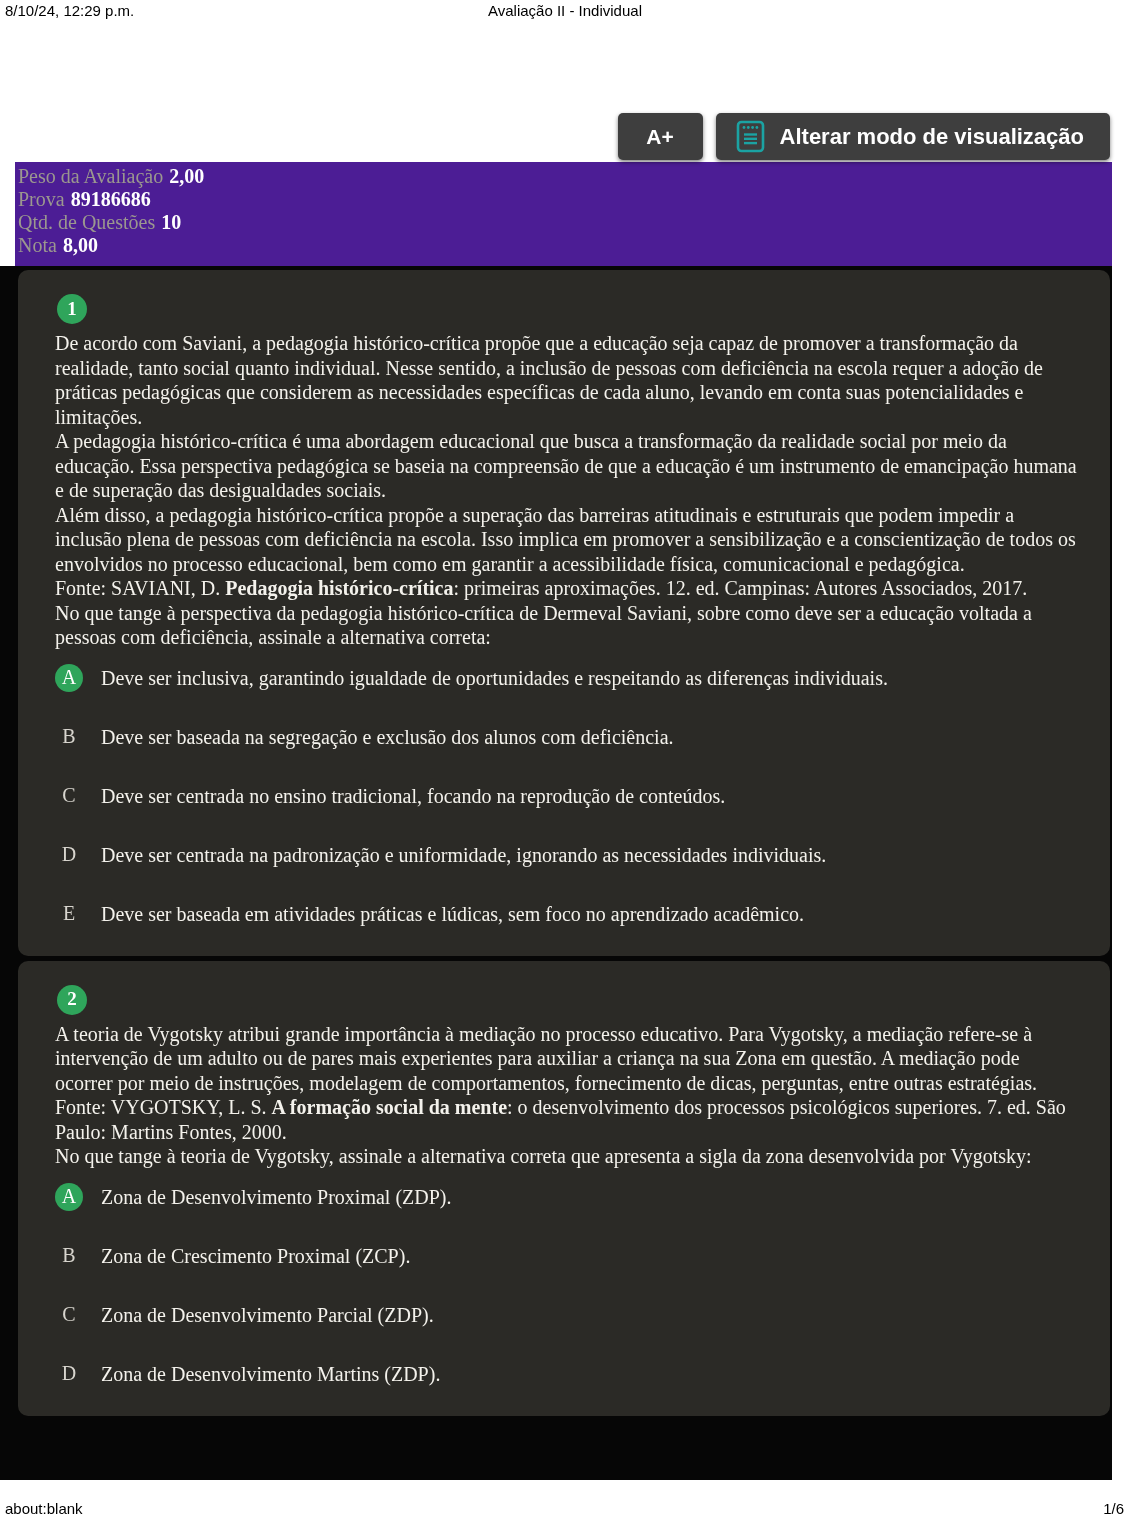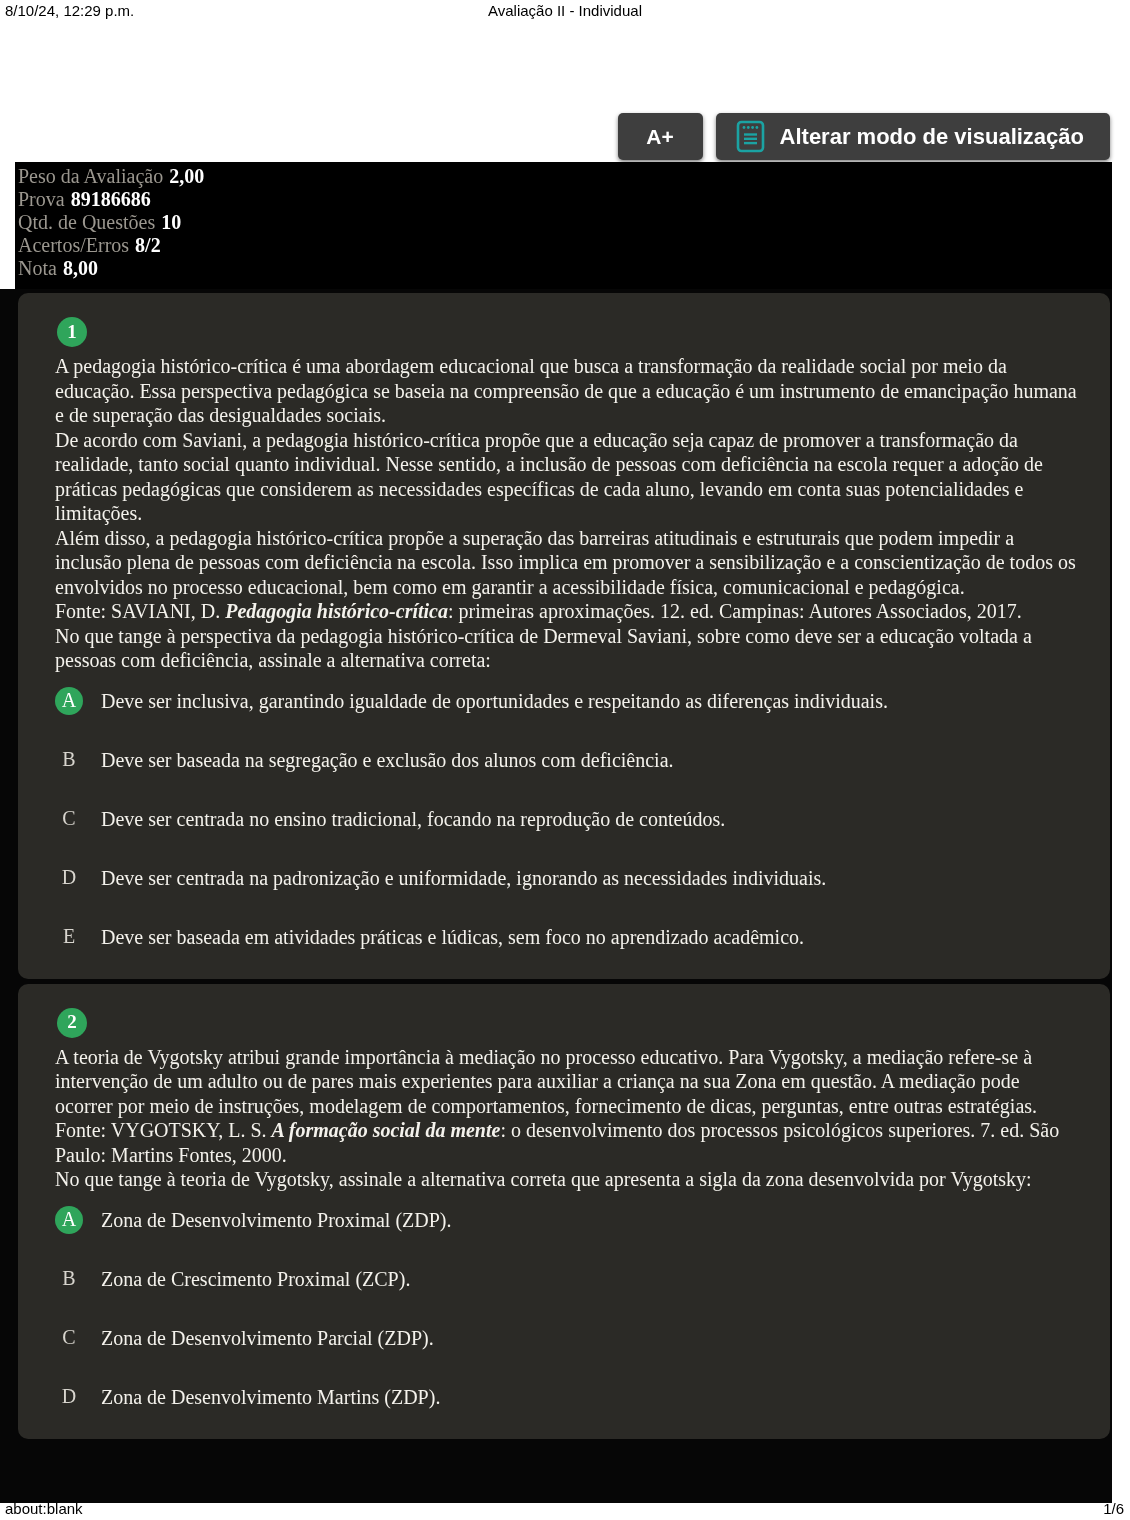--- a/index.html
+++ b/index.html
@@ -23,21 +23,21 @@
     display:flex; align-items:center; justify-content:center; cursor:pointer;
     font-family:"Liberation Sans", sans-serif; font-weight:bold;
     box-shadow:0 2px 4px rgba(0,0,0,.5);
   }
   .btn-fontsize { width:85px; font-size:21px; }
   .btn-viewmode { padding:0 26px 0 20px; gap:15px; font-size:22px; }
   .btn-viewmode svg { display:block; }
 
   
   .info-panel {
-    margin:2px 18px 0 15px; background:#000000;
+    margin:2px 18px 0 15px; background:#4c1d95;
     padding:3px 10px 9px 3px;
     font-family:"Liberation Serif", serif; font-size:20px; line-height:23px;
     color:#9b978f;
   }
   .info-row .value { color:#ffffff; font-weight:bold; margin-left:6px; }
 
   
   .questions-area {
     background:#060606; margin:0 18px 0 0; padding:4px 2px 0 18px;
     height:1214px; overflow:hidden; box-sizing:border-box;
@@ -47,21 +47,21 @@
     padding:24px 30px 28px 37px;
     color:#f4f2ec; font-family:"Liberation Serif", serif;
     font-size:20px; line-height:24.5px;
   }
   .q-badge {
     width:30px; height:30px; border-radius:50%; background:#2fa55b; color:#fff;
     display:flex; align-items:center; justify-content:center;
     font-size:19px; font-weight:bold; margin:0 0 7px 2px;
   }
   .q-text p { margin:0; }
-  .seg-b { font-weight:bold;font-style:italic; }
+  .seg-b { font-weight:bold; }
 
   .options { margin-top:2px; }
   .option { display:flex; align-items:flex-start; margin-top:31px; }
   .option:first-child { margin-top:14px; }
   .opt-letter {
     flex:0 0 28px; width:28px; height:28px;
     display:flex; align-items:center; justify-content:center;
     font-size:20px; color:#d8d5ce;
   }
   .option.selected .opt-letter {
@@ -93,30 +93,29 @@
       </svg>
     </span>
     <span>Alterar modo de visualização</span>
   </button>
 </div>
 
 <div class="info-panel">
     <div class="info-row"><span class="label">Peso da Avaliação</span><span class="value">2,00</span></div>
     <div class="info-row"><span class="label">Prova</span><span class="value">89186686</span></div>
     <div class="info-row"><span class="label">Qtd. de Questões</span><span class="value">10</span></div>
-    <div class="info-row"><span class="label">Acertos/Erros</span><span class="value">8/2</span></div>
     <div class="info-row"><span class="label">Nota</span><span class="value">8,00</span></div>
   </div>
 
 <div class="questions-area">
     <div class="question-card">
       <div class="q-badge">1</div>
       <div class="q-text">
+        <p><span>De acordo com Saviani, a pedagogia histórico-crítica propõe que a educação seja capaz de promover a transformação da realidade, tanto social quanto individual. Nesse sentido, a inclusão de pessoas com deficiência na escola requer a adoção de práticas pedagógicas que considerem as necessidades específicas de cada aluno, levando em conta suas potencialidades e limitações.</span></p>
         <p><span>A pedagogia histórico-crítica é uma abordagem educacional que busca a transformação da realidade social por meio da educação. Essa perspectiva pedagógica se baseia na compreensão de que a educação é um instrumento de emancipação humana e de superação das desigualdades sociais.</span></p>
-        <p><span>De acordo com Saviani, a pedagogia histórico-crítica propõe que a educação seja capaz de promover a transformação da realidade, tanto social quanto individual. Nesse sentido, a inclusão de pessoas com deficiência na escola requer a adoção de práticas pedagógicas que considerem as necessidades específicas de cada aluno, levando em conta suas potencialidades e limitações.</span></p>
         <p><span>Além disso, a pedagogia histórico-crítica propõe a superação das barreiras atitudinais e estruturais que podem impedir a inclusão plena de pessoas com deficiência na escola. Isso implica em promover a sensibilização e a conscientização de todos os envolvidos no processo educacional, bem como em garantir a acessibilidade física, comunicacional e pedagógica.</span></p>
         <p><span>Fonte: SAVIANI, D. </span><span class="seg-b">Pedagogia histórico-crítica</span><span>: primeiras aproximações. 12. ed. Campinas: Autores Associados, 2017.</span></p>
         <p><span>No que tange à perspectiva da pedagogia histórico-crítica de Dermeval Saviani, sobre como deve ser a educação voltada a pessoas com deficiência, assinale a alternativa correta:</span></p>
       </div>
       <div class="options">
         <div class="option selected">
           <div class="opt-letter">A</div>
           <div class="opt-text">Deve ser inclusiva, garantindo igualdade de oportunidades e respeitando as diferenças individuais.</div>
         </div>
         <div class="option">

